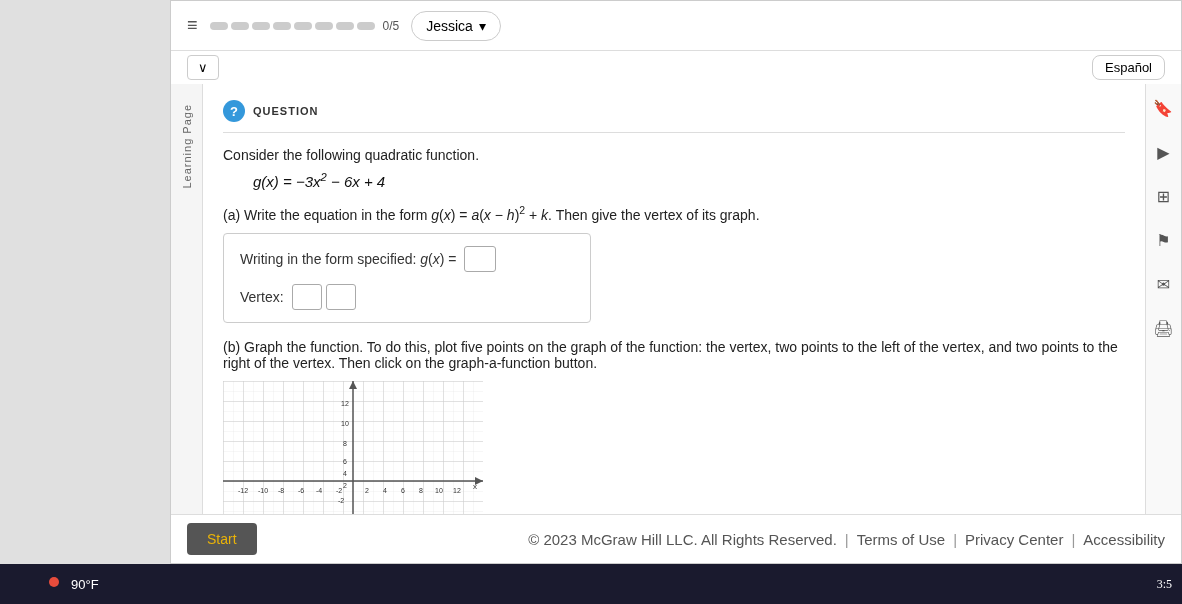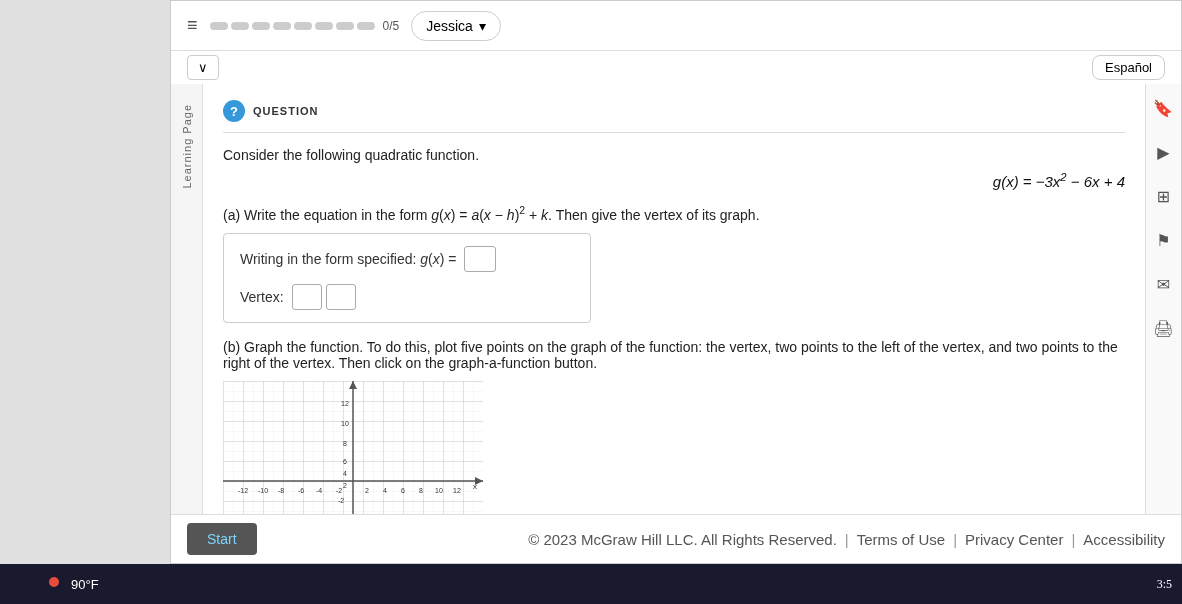--- a/index.html
+++ b/index.html
@@ -236,21 +236,20 @@
     .problem-text {
       font-size: 14px;
       color: #222;
       margin-bottom: 8px;
     }
     .math-function {
       font-size: 15px;
       font-style: italic;
       margin: 6px 0 14px 30px;
       color: #111;
-      text-align: right;
     }
     .part-label {
       font-size: 14px;
       color: #222;
       margin-bottom: 10px;
     }
 
     
     .answer-box {
       border: 1px solid #ccc;
@@ -313,21 +312,21 @@
     .footer {
       border-top: 1px solid #ddd;
       padding: 8px 16px;
       display: flex;
       align-items: center;
       justify-content: space-between;
       background: white;
     }
     .start-button {
       background: #555;
-      color: #7dd3fc;
+      color: #eab308;
       border: none;
       border-radius: 4px;
       padding: 8px 20px;
       font-size: 14px;
       cursor: pointer;
     }
     .footer-links {
       font-size: 15px;
       color: #555;
       display: flex;

